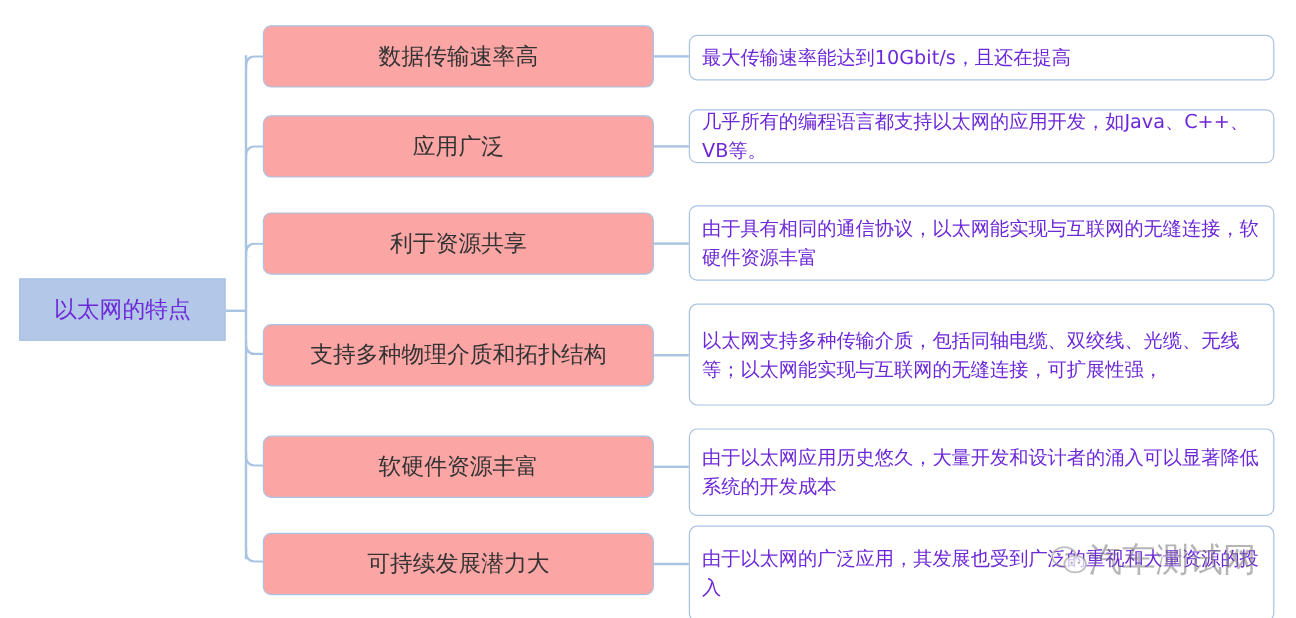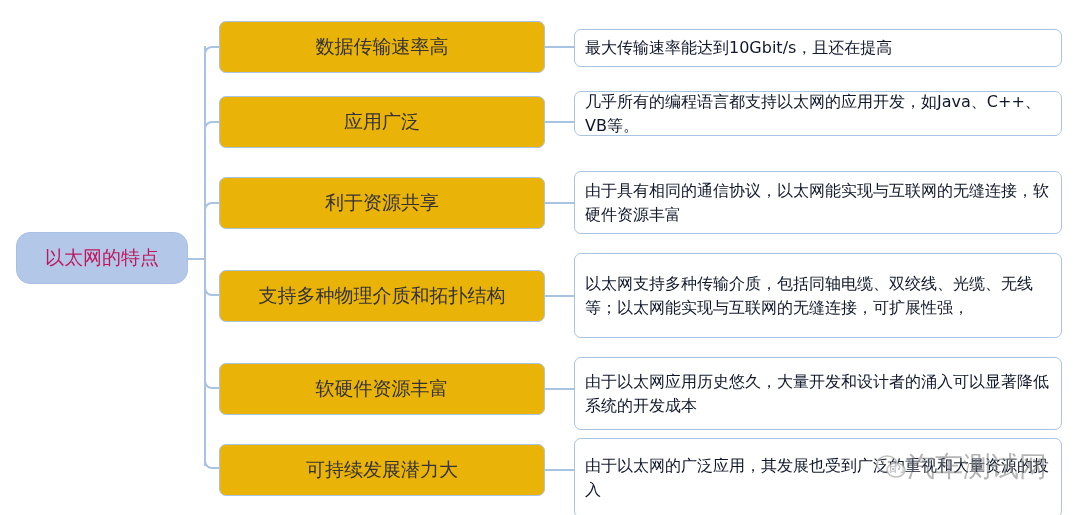--- a/index.html
+++ b/index.html
@@ -1,36 +1,36 @@
 <!DOCTYPE html>
 <html><head>
 <meta charset="utf-8">
 <style>
   html, body { margin:0; padding:0; background:#ffffff; }
   body { width:1080px; height:515px; position:relative; overflow:hidden;
          font-family:"DejaVu Sans", "Liberation Sans", sans-serif; color:#333; }
   .root { position:absolute; left:16px; top:232px; width:172px; height:52px;
-          background:#b3c8e8; border:1px solid #a9c0e4; border-radius:14px;
+          background:#b3c8e8; border:1px solid #a9c0e4; border-radius:0;
           display:flex; align-items:center; justify-content:center;
-          font-size:19px; color:#be185d; box-sizing:border-box; }
+          font-size:19px; color:#6d28d9; box-sizing:border-box; }
   .trunk { position:absolute; left:204px; top:46px; width:2px; height:420px; background:#a9c4e2; }
   .rootline { position:absolute; left:188px; top:258px; width:17px; height:2px; background:#a9c4e2; }
   .elbow { position:absolute; left:204px; width:16px; height:12px;
            border-left:2px solid #a9c4e2; border-top:2px solid #a9c4e2;
            border-top-left-radius:8px; box-sizing:border-box; }
   .elbow.down { border-top:none; border-bottom:2px solid #a9c4e2;
                 border-top-left-radius:0; border-bottom-left-radius:8px; }
   .branch { position:absolute; left:219px; width:326px; height:52px;
-            background:#eab308; border:1px solid #a9c4e2; border-radius:7px;
+            background:#fca5a5; border:1px solid #a9c4e2; border-radius:7px;
             display:flex; align-items:center; justify-content:center;
             font-size:19px; color:#333; box-sizing:border-box; }
   .conn { position:absolute; left:545px; width:29px; height:2px; background:#a9c4e2; }
   .leaf { position:absolute; left:574px; width:488px; background:#fff;
           border:1px solid #a9c4e2; border-radius:7px; box-sizing:border-box;
-          padding:4px 10px; font-size:16px; line-height:24px; color:#0f172a;
+          padding:4px 10px; font-size:16px; line-height:24px; color:#6d28d9;
           display:flex; align-items:center; }
   .watermark { position:absolute; left:875px; top:448px; display:flex; align-items:center;
                gap:0; color:rgba(120,120,120,0.55); font-size:28px; pointer-events:none; }
   .wm-icon { width:32px; height:26px; position:relative; }
 </style>
 </head>
 <body>
 
 <div>
   <div class="root">

